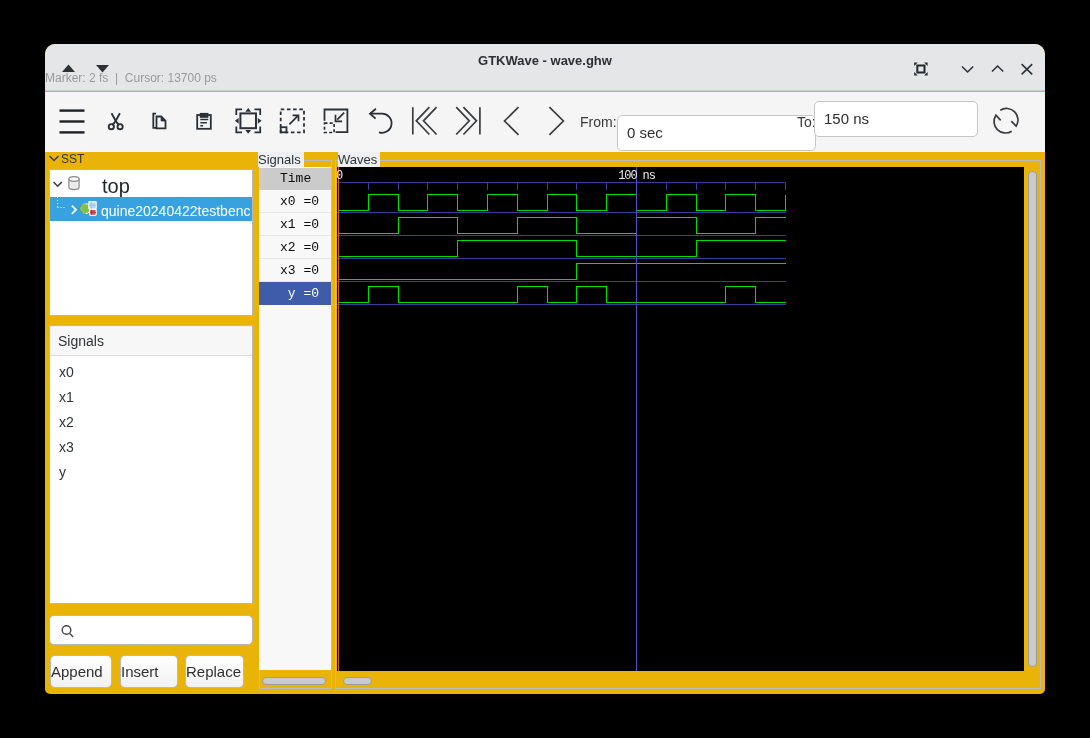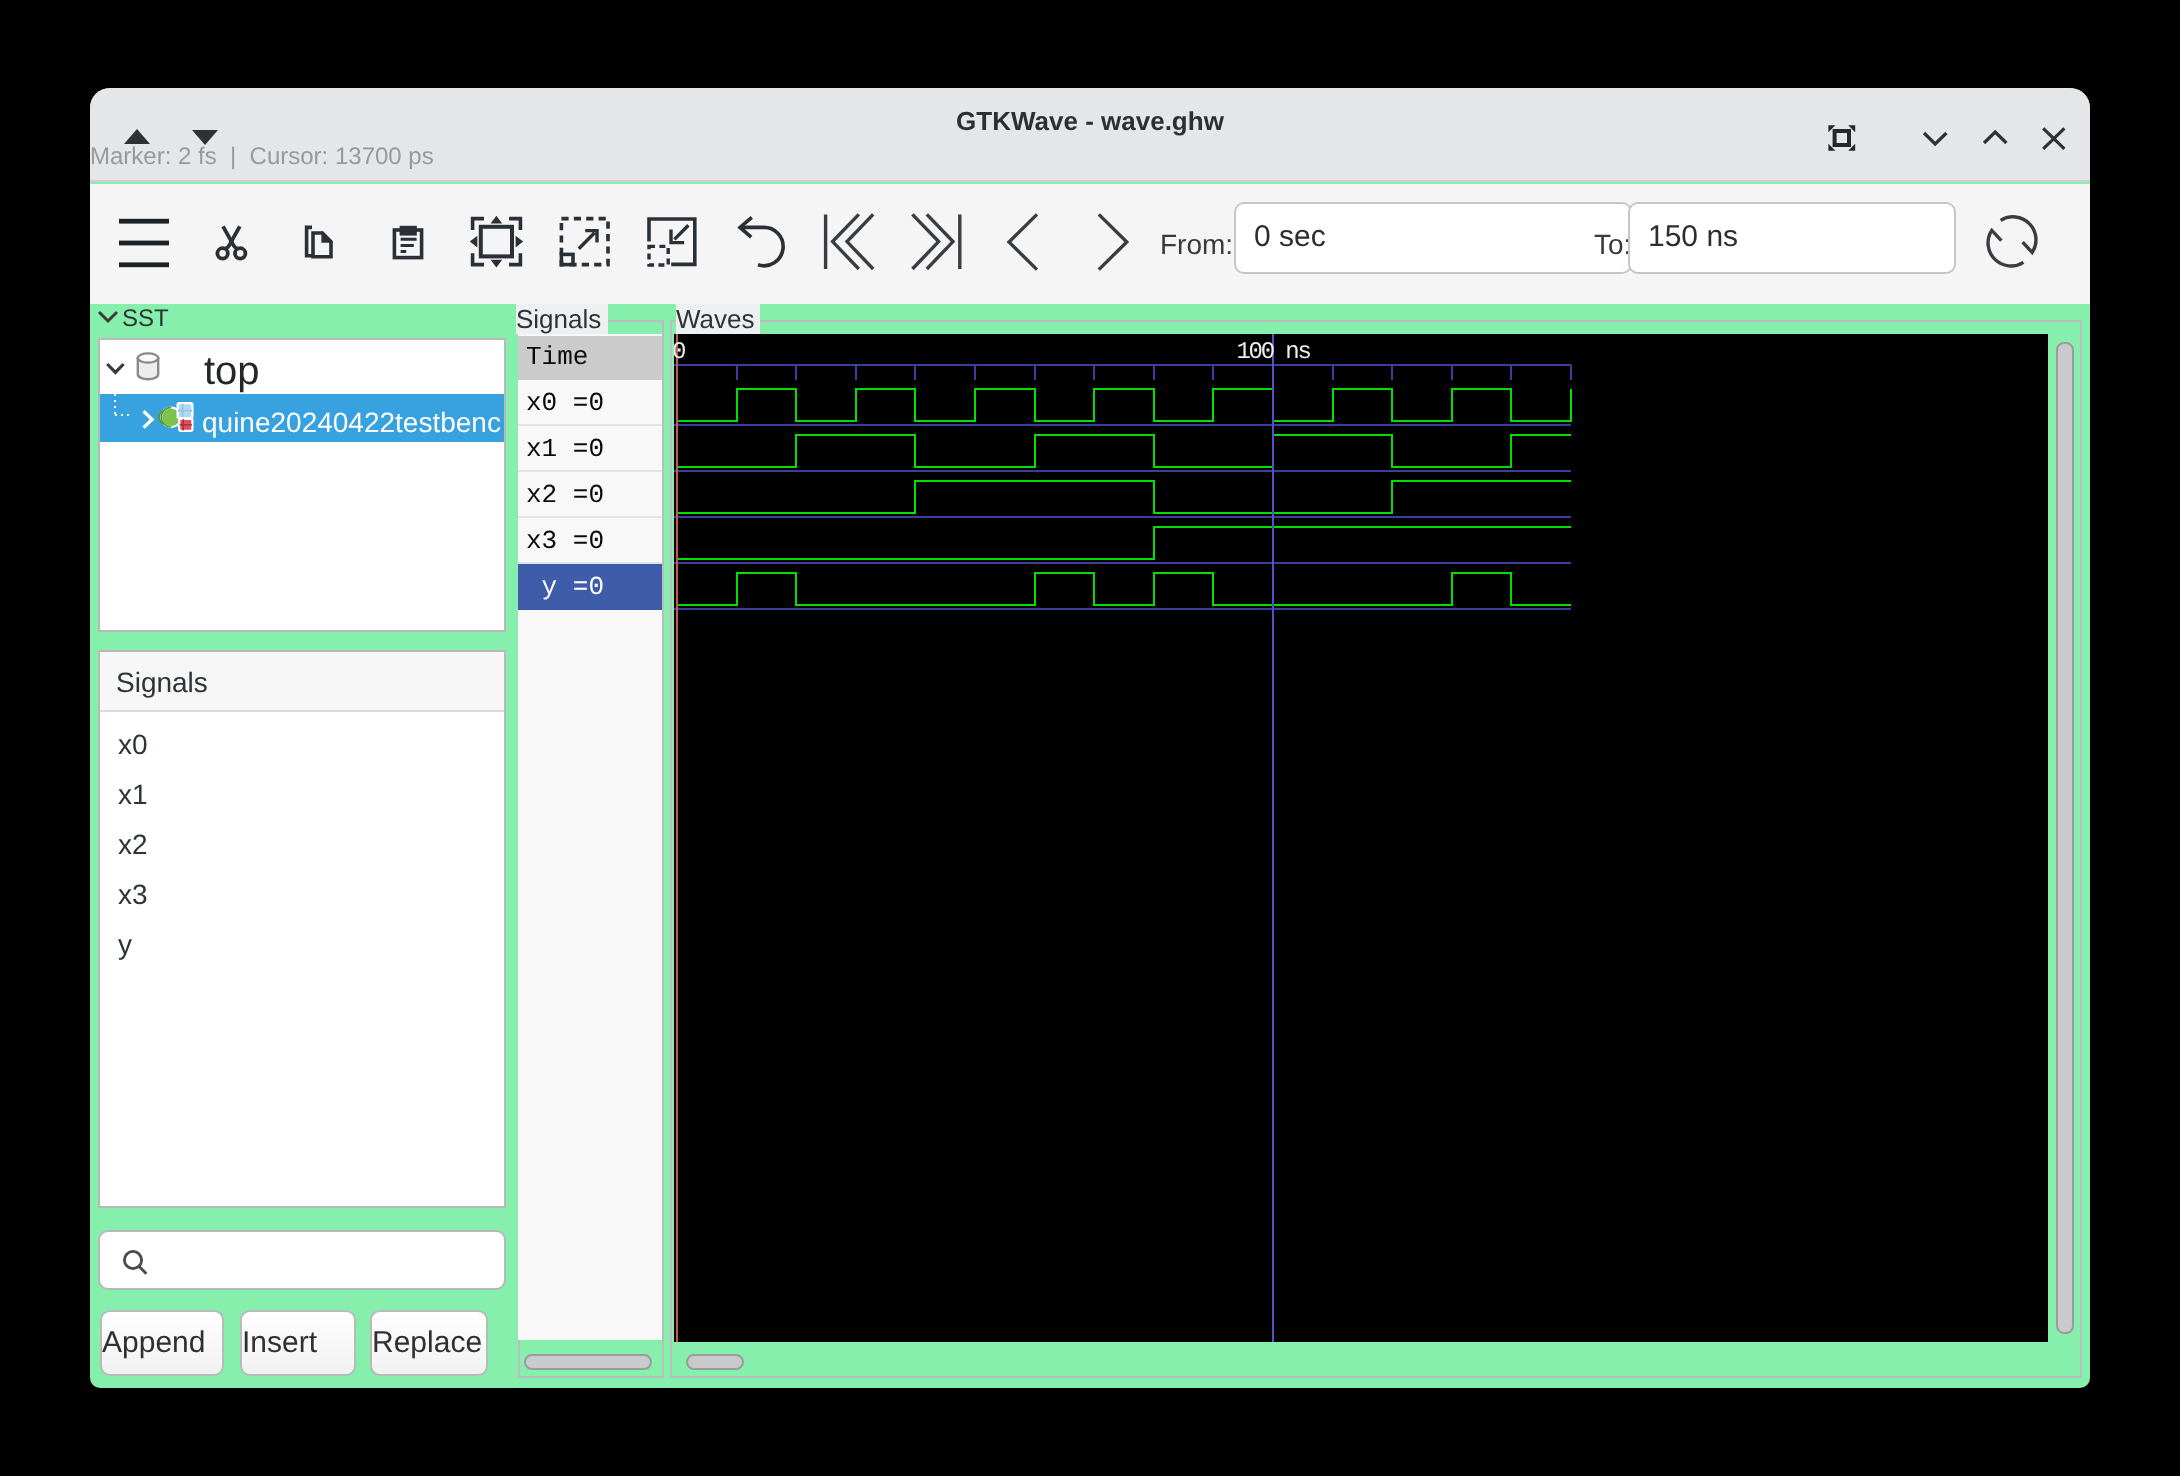--- a/index.html
+++ b/index.html
@@ -1,51 +1,51 @@
 <!DOCTYPE html>
 <html><head>
 <meta charset="utf-8">
 <style>
   html,body{margin:0;padding:0;background:#000;width:1090px;height:738px;overflow:hidden}
   *{box-sizing:border-box}
   body{font-family:"Liberation Sans",sans-serif}
-  #win{position:absolute;left:45px;top:44px;width:1000px;height:650px;background:#86efac;border-radius:10px 10px 5px 5px;overflow:hidden;box-shadow:0 0 0 1px rgba(0,0,0,.55)}
+  #win{position:absolute;left:45px;top:44px;width:1000px;height:650px;background:#eab308;border-radius:10px 10px 5px 5px;overflow:hidden;box-shadow:0 0 0 1px rgba(0,0,0,.55)}
   #titlebar{position:absolute;left:0;top:0;width:1000px;height:47px;background:#e5e6e7;border-bottom:1px solid #cdcdcd}
   #title{position:absolute;left:0;top:9px;width:1000px;text-align:center;font-size:13px;font-weight:bold;color:#2b3035}
   #subtitle{position:absolute;left:0;top:27px;width:1000px;text-align:left;font-size:12px;color:#98999b}
   #toolbar{position:absolute;left:0;top:48px;width:1000px;height:60px;background:#f5f5f6}
   .entry{position:absolute;background:#fff;border:1px solid #c6c6c6;border-radius:5px;font-size:15px;color:#2d2d2d;line-height:34px;padding-left:9px}
   .lbl{position:absolute;font-size:14px;color:#3a3a3a}
   
   .panel{position:absolute;background:#fff;border:1px solid #b6b8ba}
   #tree{left:4px;top:125px;width:204px;height:147px}
   #sigpanel{left:4px;top:281px;width:204px;height:279px}
   #sighead{position:absolute;left:0;top:0;width:202px;height:30px;background:#f7f7f7;border-bottom:1px solid #dcdcdc;font-size:14px;color:#2e3436;line-height:30px;padding-left:8px}
   .sigitem{position:absolute;left:9px;font-size:14px;color:#2e3436}
   #search{left:4px;top:571px;width:204px;height:30px;border-radius:5px}
   .btn{position:absolute;top:611px;height:33px;background:linear-gradient(#ffffff,#f1f1f2);border:1px solid #b9babc;border-radius:5px;font-size:15px;color:#303030;text-align:left;line-height:31px}
   
   .frame{position:absolute;border:1px solid #babcbe}
   .framelabel{position:absolute;font-size:13px;color:#2e3436;background:#edeff1;padding:0 3px;line-height:15px}
   
   #siglist{position:absolute;left:214px;top:123px;width:72px;height:503px;background:#f8f8f8;font-family:"Liberation Mono",monospace;font-size:13px;color:#0a0a0a}
-  .srow{position:absolute;left:0;width:72px;height:23px;line-height:23px;padding-left:4px;border-bottom:1px solid #e4e4e4}
+  .srow{position:absolute;left:0;width:72px;height:23px;line-height:23px;padding-left:21px;border-bottom:1px solid #e4e4e4}
   
   .thumb{position:absolute;background:#c9cacc;border:1px solid #9b9c9e;border-radius:4px}
 </style>
 </head>
 <body>
 <div id="win">
   <div id="titlebar">
     <div id="title">GTKWave - wave.ghw</div>
     <div id="subtitle">Marker: 2 fs&nbsp; |&nbsp; Cursor: 13700 ps</div>
   </div>
   <div id="toolbar">
     <div class="lbl" style="left:535px;top:22px">From:</div>
-    <div class="entry" style="left:572px;top:9px;width:199px;height:36px">0 sec</div>
+    <div class="entry" style="left:572px;top:23px;width:199px;height:36px">0 sec</div>
     <div class="lbl" style="left:752px;top:22px">To:</div>
     <div class="entry" style="left:769px;top:9px;width:164px;height:36px">150 ns</div>
   </div>
 
   <div style="position:absolute;left:16px;top:108px;font-size:12px;color:#2e3436">SST</div>
   <div class="panel" id="tree">
     <div style="position:absolute;left:52px;top:5px;font-size:20px;color:#23272a">top</div>
     <div style="position:absolute;left:0;top:27px;width:202px;height:24px;background:#38a1e0"></div>
     <div style="position:absolute;left:51px;top:33px;font-size:14px;color:#fff;white-space:nowrap;overflow:hidden;width:150px">quine20240422testbench</div>
   </div>

